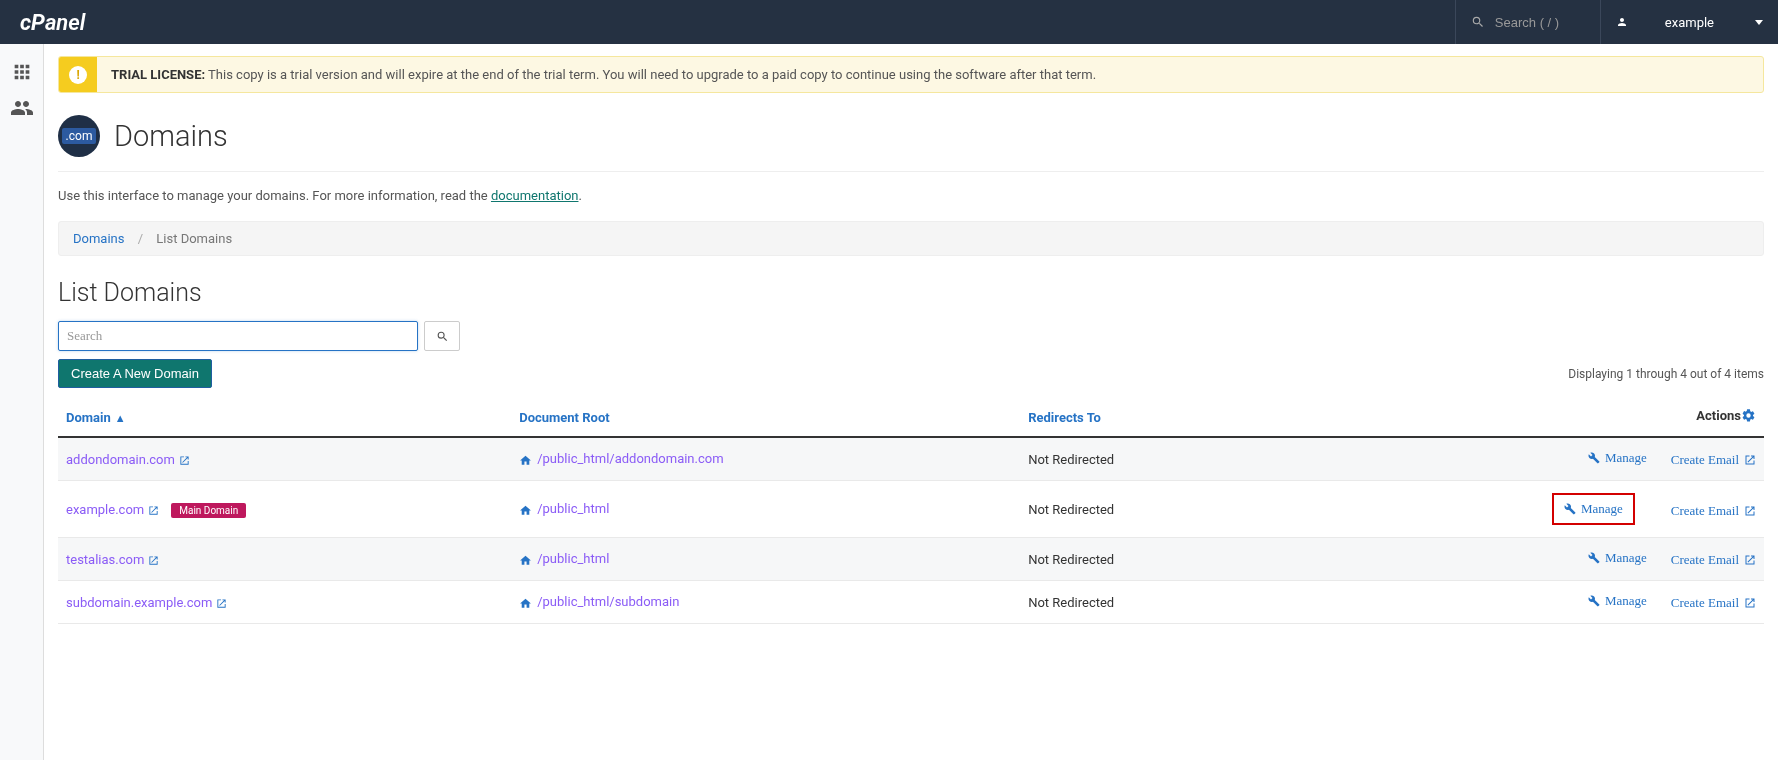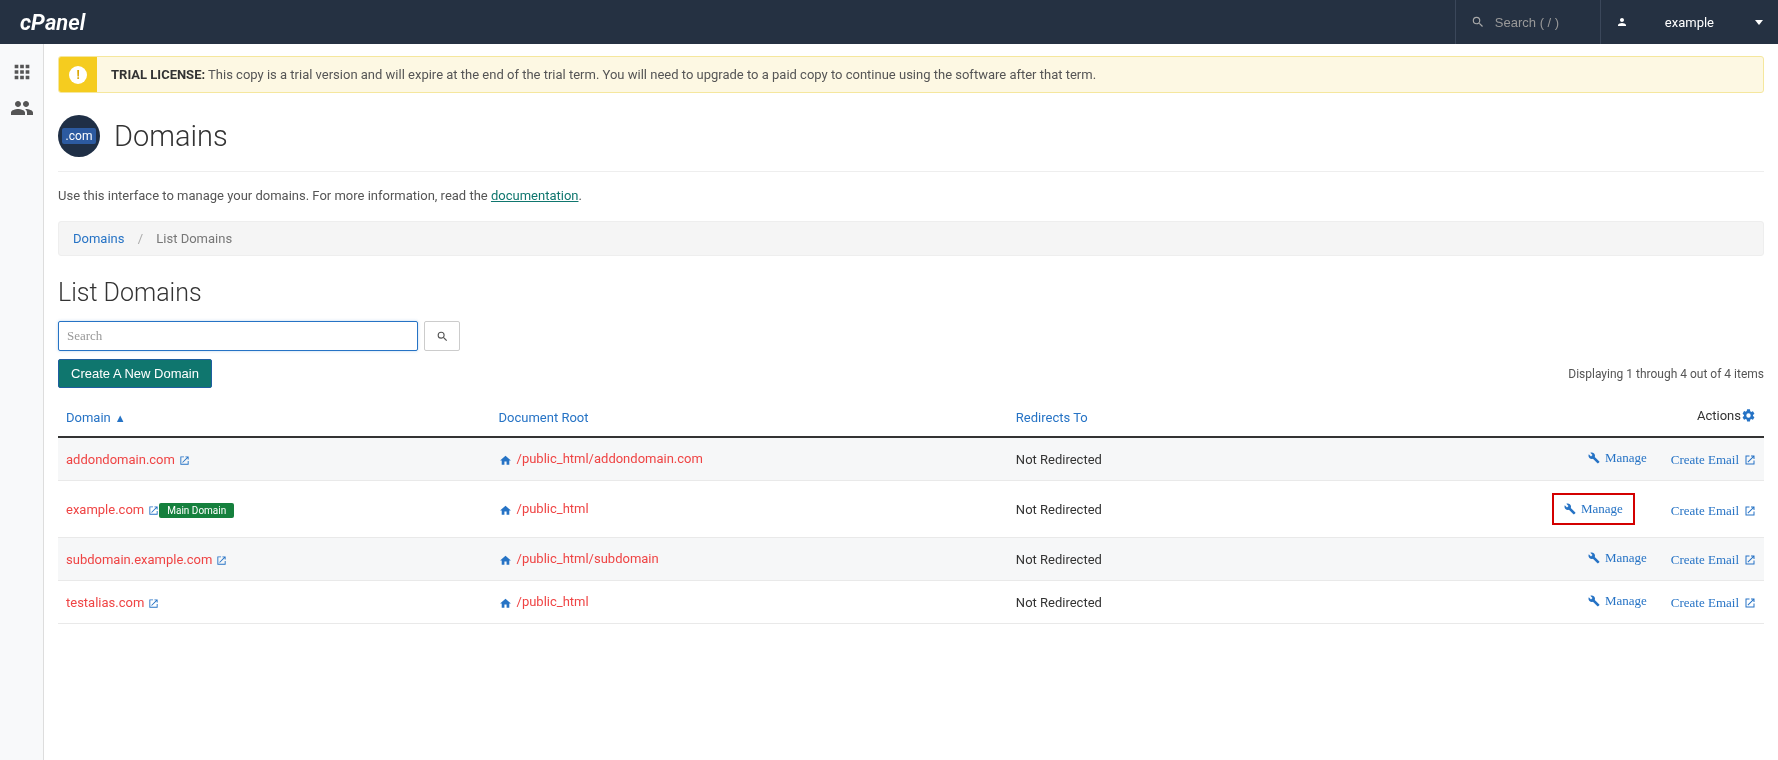--- a/index.html
+++ b/index.html
@@ -58,31 +58,31 @@
     .search-btn { height: 30px; width: 36px; border: 1px solid #ccc; background: #fff; border-radius: 2px; margin-left: 6px; display:flex; align-items:center; justify-content:center; cursor:pointer; }
     .search-btn svg { width: 13px; height: 13px; fill: #555; }
     
     
     .create-row { display: flex; align-items: center; justify-content: space-between; margin-bottom: 10px; }
     .btn-primary { background: #0f766e; color: #fff; border: 1px solid #1f5ea0; padding: 6px 12px; font-size: 13px; border-radius: 2px; cursor: pointer; }
     .status-text { font-size: 12px; color: #555; }
     
     
     .table { width: 100%; border-collapse: collapse; font-size: 13px; }
-    .table th { text-align: left; padding: 10px 8px; font-weight: 400; border-bottom: 2px solid #333; }
+    .table th { text-align: left; padding: 10px 8px; font-weight: 700; border-bottom: 2px solid #333; }
     .table th.sortable { color: #2673c5; cursor: pointer; }
     .table th .sort-arrow { font-size: 11px; margin-left: 4px; }
     .table th:last-child { text-align: right; }
     .table th.actions-th { color: #333; }
     .gear-head { float: right; color: #2673c5; cursor: pointer; }
     .table tbody tr { border-bottom: 1px solid #e9e9e9; }
     .table tbody tr:nth-child(odd) { background: #f6f7f8; }
     .table td { padding: 12px 8px; vertical-align: middle; }
-    .link { color: #ef4444; text-decoration: none; cursor: pointer; }
-    .badge { background: #15803d; color: #fff; font-size: 10px; padding: 2px 8px; border-radius: 2px; }
+    .link { color: #8b5cf6; text-decoration: none; cursor: pointer; }
+    .badge { background: #be185d; color: #fff; font-size: 10px; padding: 2px 8px; border-radius: 2px; margin-left: 12px; }
     .icon-inline svg { width: 13px; height: 13px; fill: #2673c5; vertical-align: middle; margin-right: 5px; }
     .ext-icon svg { width: 11px; height: 11px; fill: #2673c5; margin-left: 4px; vertical-align: middle; }
     .manage-cell { text-align: right; white-space: nowrap; }
     .action-link { color: #2673c5; cursor: pointer; display: inline-flex; align-items: center; font-family: Liberation Serif, serif; }
     .action-link svg { width: 12px; height: 12px; fill: #2673c5; margin-right: 5px; }
     .action-link.trail svg { margin-right: 0; margin-left: 5px; }
     .highlighted { border: 2px solid #d30000; padding: 6px 10px; margin-right: 12px; }
     .action-gap { margin-left: 24px; }
     
     ::placeholder { color: #999; }
@@ -235,40 +235,40 @@
                     <use href="#i-home"></use>
                   </svg></span><span>/public_html</span></a></td>
             <td>Not Redirected</td>
             <td class="manage-cell"><span class="action-link highlighted"><svg>
                   <use href="#i-wrench"></use>
                 </svg>Manage</span><span class="action-link trail action-gap">Create Email<svg>
                   <use href="#i-ext"></use>
                 </svg></span></td>
           </tr>
           <tr>
+            <td><a class="link">testalias.com<span class="ext-icon"><svg>
+                    <use href="#i-ext"></use>
+                  </svg></span></a></td>
+            <td><a class="link"><span class="icon-inline"><svg>
+                    <use href="#i-home"></use>
+                  </svg></span><span>/public_html</span></a></td>
+            <td>Not Redirected</td>
+            <td class="manage-cell"><span class="action-link"><svg>
+                  <use href="#i-wrench"></use>
+                </svg>Manage</span><span class="action-link trail action-gap">Create Email<svg>
+                  <use href="#i-ext"></use>
+                </svg></span></td>
+          </tr>
+          <tr>
             <td><a class="link">subdomain.example.com<span class="ext-icon"><svg>
                     <use href="#i-ext"></use>
                   </svg></span></a></td>
             <td><a class="link"><span class="icon-inline"><svg>
                     <use href="#i-home"></use>
                   </svg></span><span>/public_html/subdomain</span></a></td>
-            <td>Not Redirected</td>
-            <td class="manage-cell"><span class="action-link"><svg>
-                  <use href="#i-wrench"></use>
-                </svg>Manage</span><span class="action-link trail action-gap">Create Email<svg>
-                  <use href="#i-ext"></use>
-                </svg></span></td>
-          </tr>
-          <tr>
-            <td><a class="link">testalias.com<span class="ext-icon"><svg>
-                    <use href="#i-ext"></use>
-                  </svg></span></a></td>
-            <td><a class="link"><span class="icon-inline"><svg>
-                    <use href="#i-home"></use>
-                  </svg></span><span>/public_html</span></a></td>
             <td>Not Redirected</td>
             <td class="manage-cell"><span class="action-link"><svg>
                   <use href="#i-wrench"></use>
                 </svg>Manage</span><span class="action-link trail action-gap">Create Email<svg>
                   <use href="#i-ext"></use>
                 </svg></span></td>
           </tr>
         </tbody>
     </table>
 

